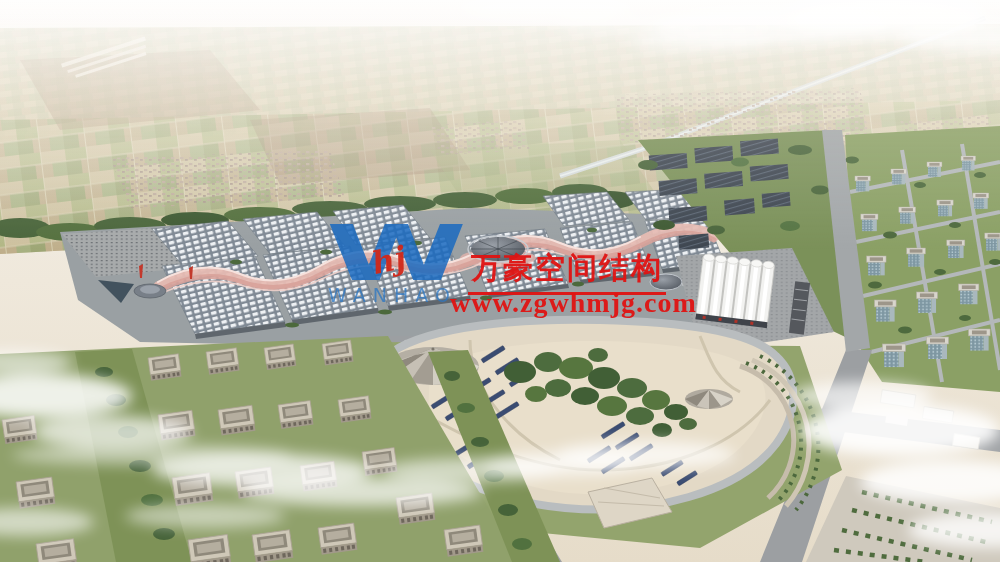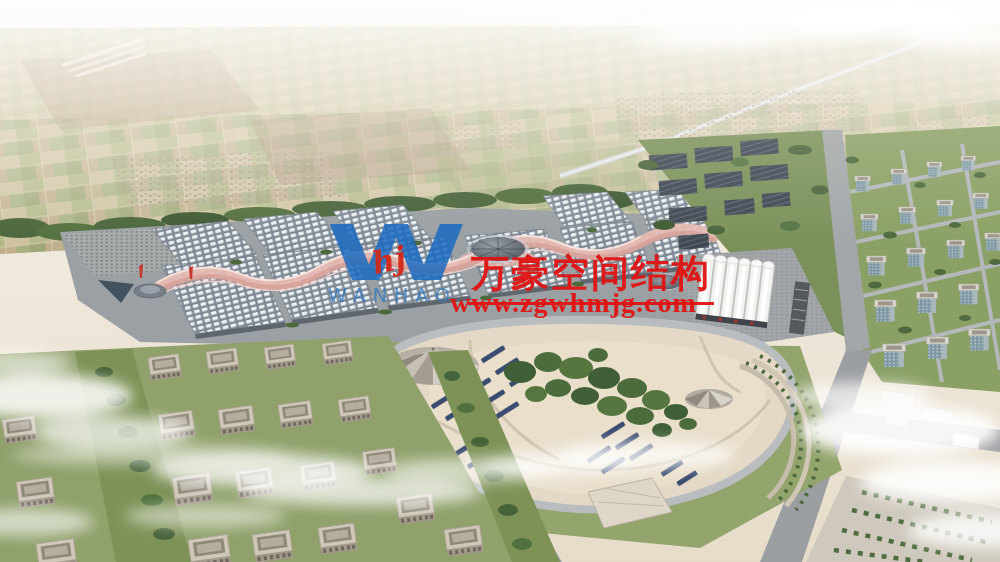--- a/index.html
+++ b/index.html
@@ -8,21 +8,21 @@
   .stage svg{position:absolute;left:0;top:0;}
   
   .wm-logo{position:absolute;left:326px;top:232px;width:150px;height:84px;pointer-events:none;}
   .wm-w{position:absolute;left:0;top:-16px;font-weight:bold;font-size:76px;line-height:1;
         color:#1a6ac0;opacity:.85;transform:scaleX(1.68);transform-origin:left top;
         font-family:"DejaVu Sans",sans-serif;}
   .wm-hj{position:absolute;left:46px;top:10px;font-size:31px;font-weight:bold;font-style:italic;
          color:#d0281a;opacity:.95;transform:rotate(-12deg);font-family:"DejaVu Serif",serif;}
   .wm-name{position:absolute;left:2px;top:52px;font-size:19px;font-weight:normal;letter-spacing:7px;
            color:#2f78c2;opacity:.78;font-family:"DejaVu Sans",sans-serif;}
-  .wm-cn{position:absolute;left:468px;top:248px;font-size:38px;font-weight:bold;letter-spacing:2px;
+  .wm-cn{position:absolute;left:468px;top:248px;font-size:30px;font-weight:bold;letter-spacing:2px;
          color:#e01312;opacity:.95;border-bottom:3px solid #e01312;padding:0 3px 3px 3px;
          font-family:Liberation Mono, monospace;}
   .wm-url{position:absolute;left:450px;top:287px;font-size:28px;font-weight:bold;letter-spacing:1px;
           color:#e01312;opacity:.95;font-family:"Liberation Serif",serif;}
 </style>
 </head>
 <body>
 
 <div class="stage">
 <svg width="1000" height="562" viewBox="0 0 1000 562">

